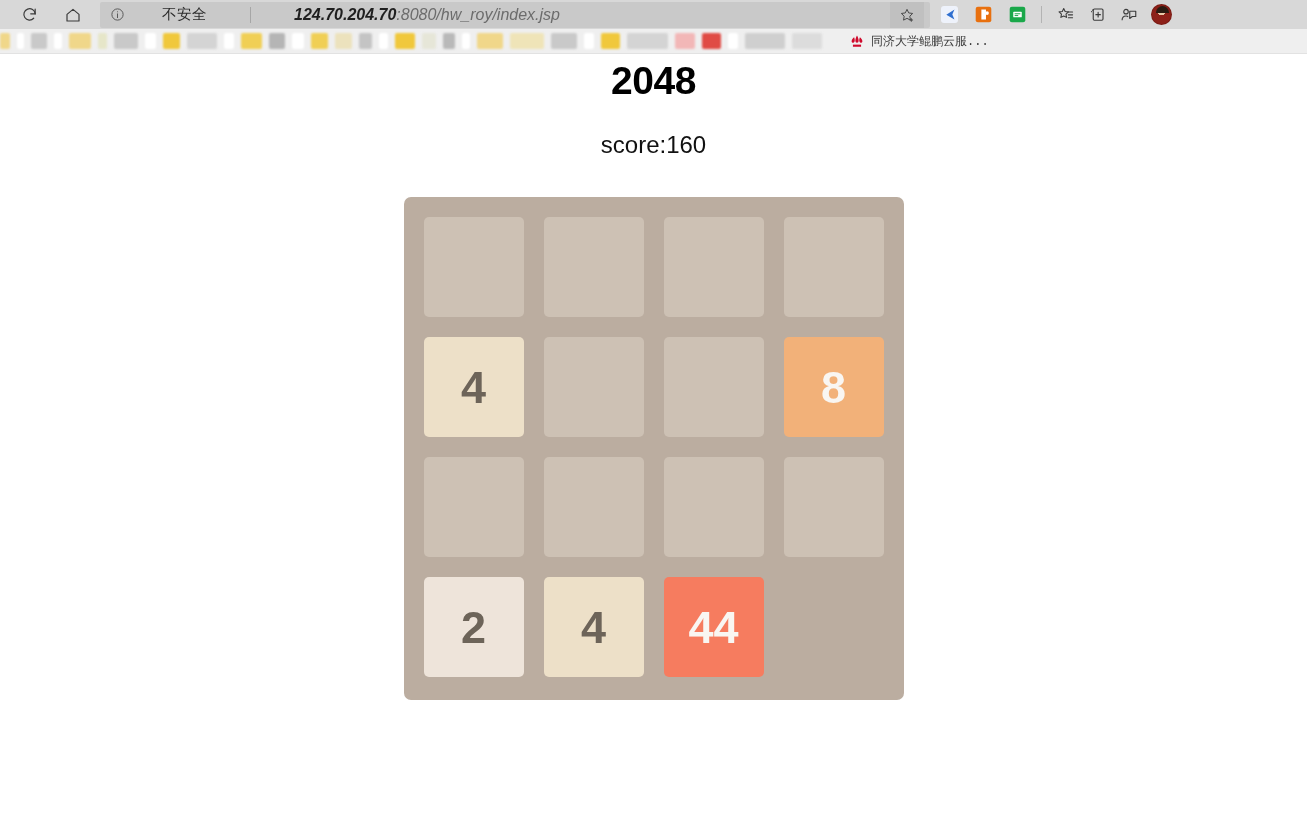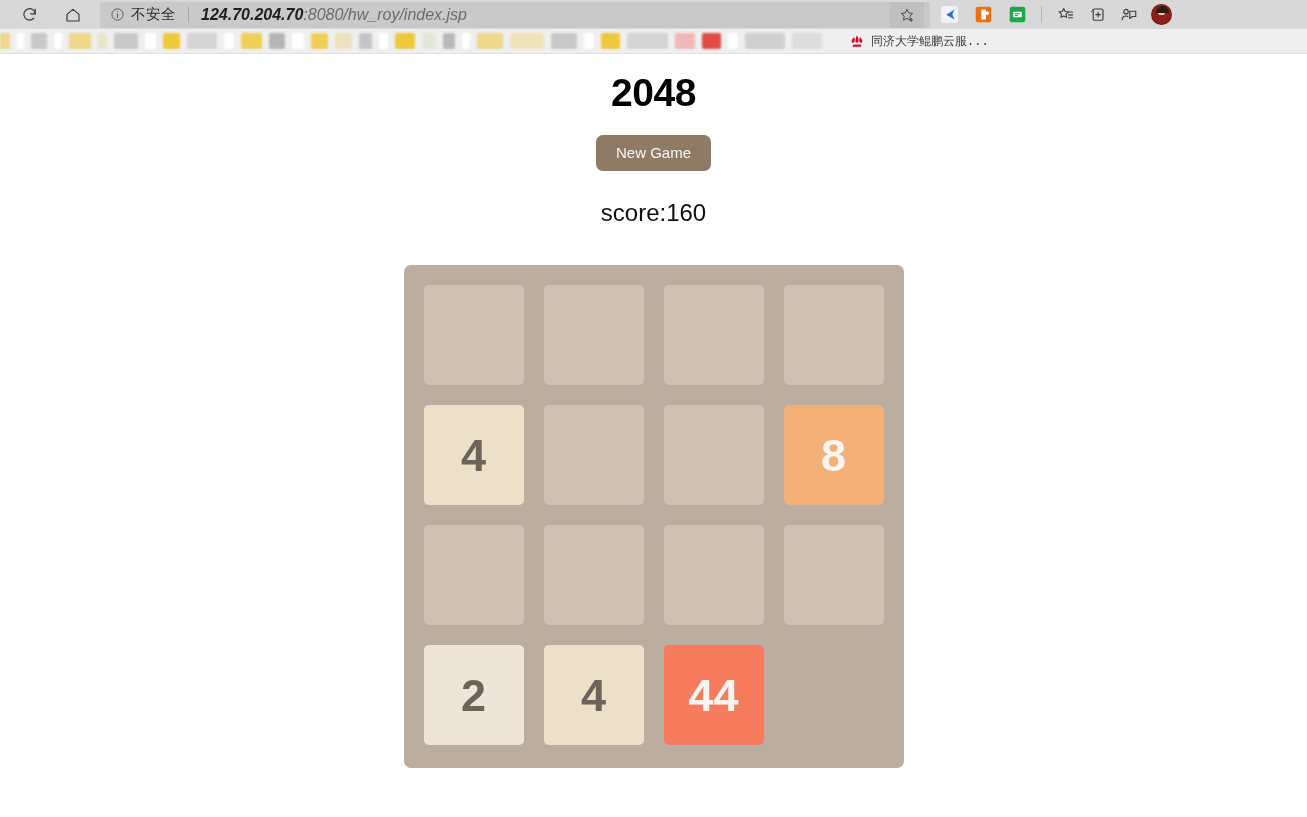--- a/index.html
+++ b/index.html
@@ -29,20 +29,21 @@
 
   .omnibox {
     margin-left: 12px;
     height: 26px;
     flex: 0 0 auto;
     width: 830px;
     background: #c9c9c9;
     border-radius: 2px;
     display: flex; align-items: center;
     padding: 0 6px 0 10px;
+    gap: 31px;
   }
   .info-icon { color: #5a5a5a; display:flex; align-items:center; margin-right:6px; }
   .not-secure {
     font-size: 14.5px; color: #2b2b2b;
     letter-spacing: .5px;
     white-space: nowrap;
   }
   .omni-sep {
     width: 1px; height: 16px; background: #a6a6a6;
     margin: 0 12px;
@@ -109,21 +110,21 @@
   .bm-label { font-size: 12px; color: #3a3a3a; white-space: nowrap; font-family: Liberation Mono, monospace; }
 
   
   .page {
     position: absolute; top: 55px; left: 0;
     width: 1307px; height: 762px;
     background: #ffffff;
     text-align: center;
   }
   .game-title {
-    margin: 16px; 
+    margin: 4px; 
     font-size: 39px; font-weight: bold; color: #000000;
     letter-spacing: -0.5px;
     font-family: "Liberation Sans", sans-serif;
   }
   .newgame-wrap { margin-top: 20px; }
   .newgame-btn {
     display: inline-block;
     background: #8f7a66;
     color: #f9f6f2;
     border: none;
@@ -297,23 +298,20 @@
       </svg>
     </span>
     <span class="bm-label">同济大学鲲鹏云服...</span>
   </div>
 </div>
 
 <div class="page">
 
   <h1 class="game-title">2048</h1>
 
-  <div class="newgame-wrap">
-    <button class="newgame-btn">New Game</button>
-  </div>
 
   <div class="score-line">score:160</div>
 
   <div class="board" id="board">
       <div class="cell" style="background: rgb(205, 193, 180);"></div>
       <div class="cell" style="background: rgb(205, 193, 180);"></div>
       <div class="cell" style="background: rgb(205, 193, 180);"></div>
       <div class="cell" style="background: rgb(205, 193, 180);"></div>
       <div class="cell" style="background: rgb(237, 224, 200); color: rgb(109, 100, 89);">4</div>
       <div class="cell" style="background: rgb(205, 193, 180);"></div>

